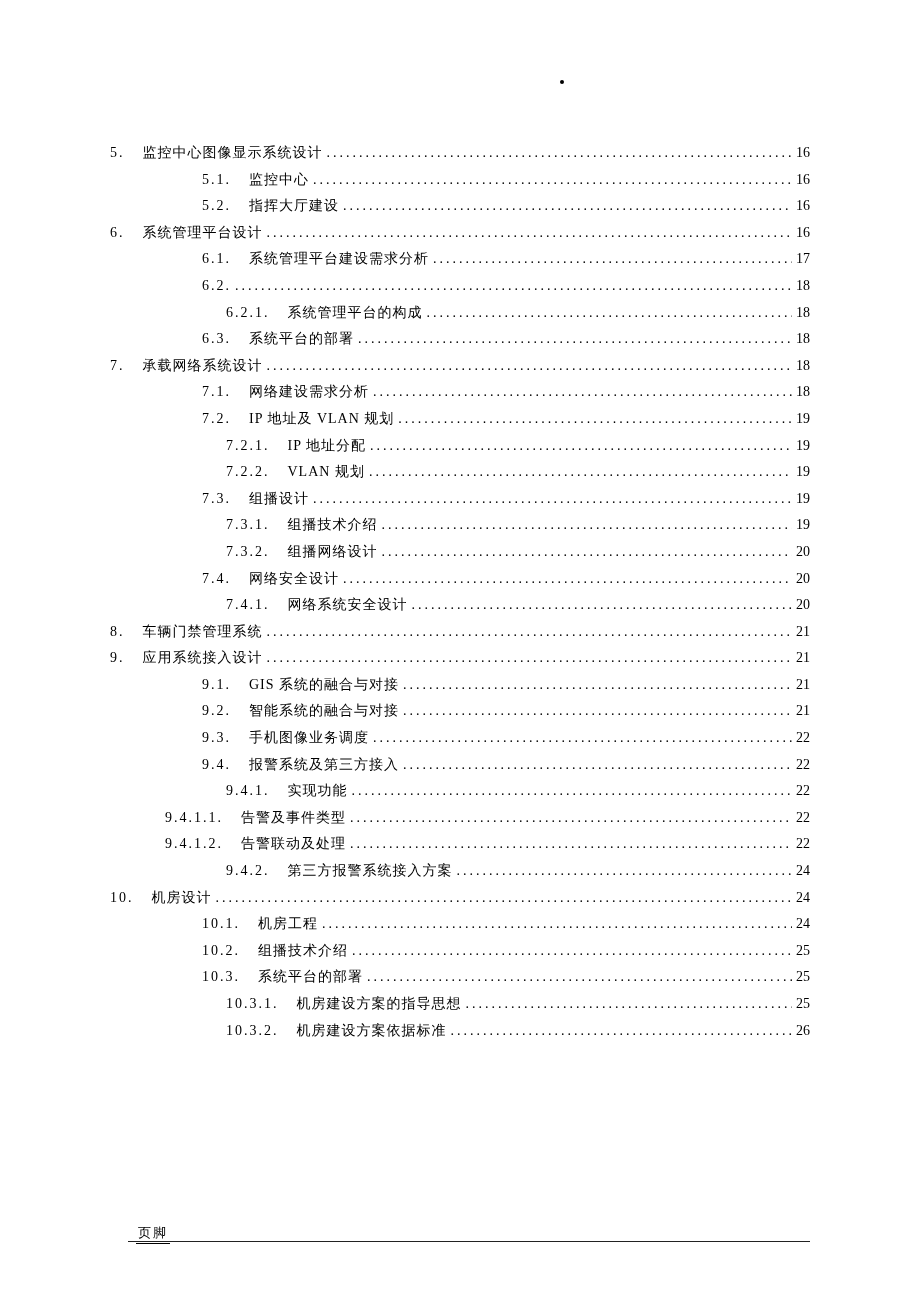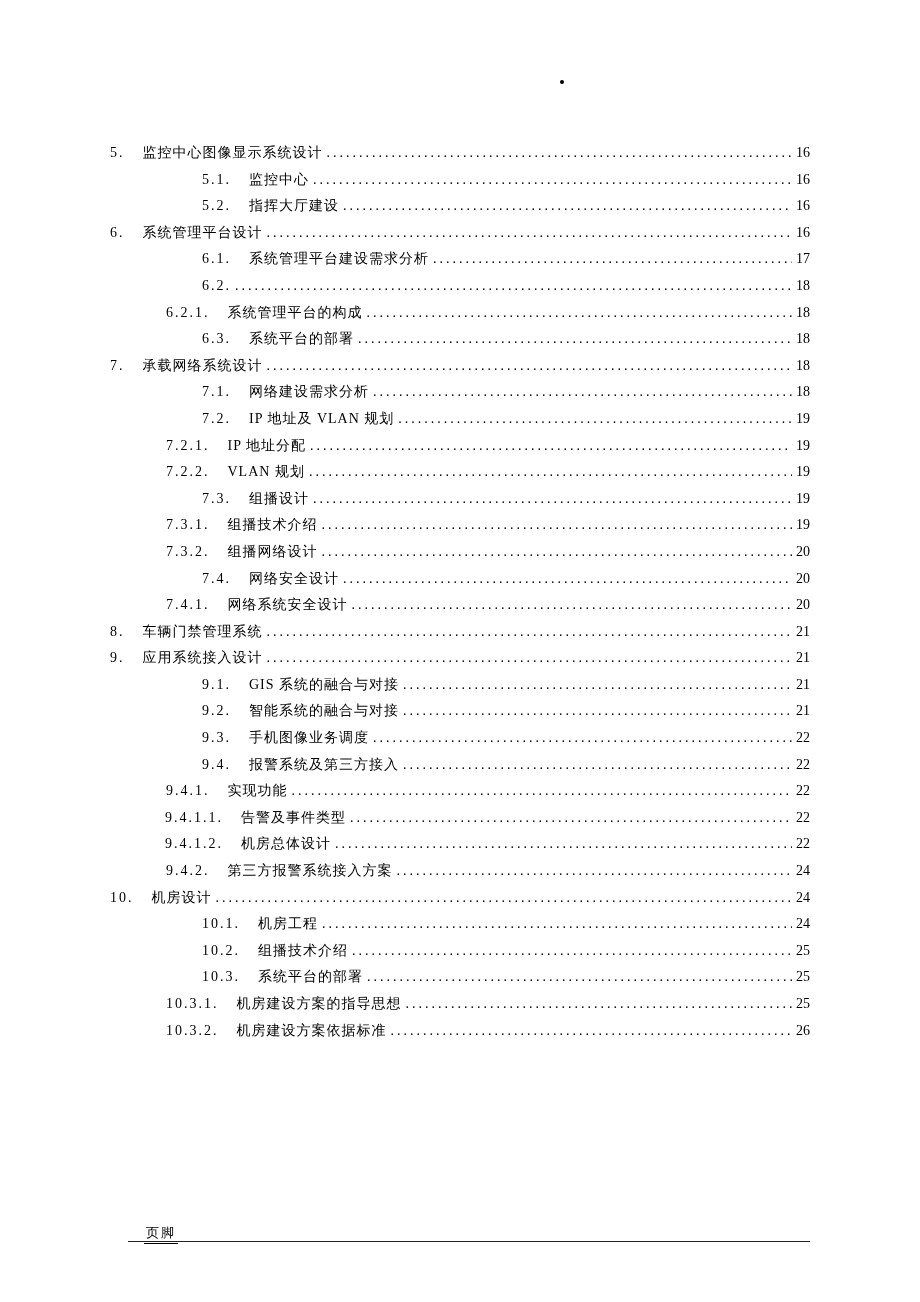--- a/index.html
+++ b/index.html
@@ -6,23 +6,23 @@
   .page{width:920px;height:1302px;box-sizing:border-box;padding:140px 110px 60px 110px;position:relative;margin:0 auto}
   .dot{position:absolute;top:80px;left:560px;width:4px;height:4px;background:#000;border-radius:50%}
   .toc{font-size:14px;line-height:1.9}
   .row{display:flex;align-items:baseline;white-space:nowrap;overflow:hidden}
   .num{flex:0 0 auto;letter-spacing:2px}
   .title{flex:0 0 auto;margin-left:18px;letter-spacing:1px}
   .leader{flex:1 1 auto;overflow:hidden;letter-spacing:3px;color:#000;padding-left:4px}
   .pg{flex:0 0 auto;padding-left:4px}
   .lvl-1{margin-left:0}
   .lvl-2{margin-left:92px}
-  .lvl-3{margin-left:56px}
+  .lvl-3{margin-left:116px}
   .lvl-4{margin-left:55px}
-  .footer{position:absolute;bottom:58px;left:144px;right:110px;font-size:13px}
+  .footer{position:absolute;bottom:58px;left:136px;right:110px;font-size:13px}
   .footer .ftxt{display:inline-block;border-bottom:1px solid #000;padding:0 2px 1px 2px;position:relative;z-index:2;letter-spacing:2px}
   .footer-line{position:absolute;height:1px;background:#222;bottom:60px;left:128px;right:110px}
 </style>
 </head>
 <body>
 
 <div class="page">
   <div class="dot"></div>
   <div class="toc" id="toc">
       <div class="row lvl-1">
@@ -175,21 +175,21 @@
         <span class="pg">22</span>
       </div>
       <div class="row lvl-4">
         <span class="num">9.4.1.1.</span>
         <span class="title">告警及事件类型</span>
         <span class="leader">.........................................................................................................................................................</span>
         <span class="pg">22</span>
       </div>
       <div class="row lvl-4">
         <span class="num">9.4.1.2.</span>
-        <span class="title">机房总体设计</span>
+        <span class="title">告警联动及处理</span>
         <span class="leader">.........................................................................................................................................................</span>
         <span class="pg">22</span>
       </div>
       <div class="row lvl-3">
         <span class="num">9.4.2.</span>
         <span class="title">第三方报警系统接入方案</span>
         <span class="leader">.........................................................................................................................................................</span>
         <span class="pg">24</span>
       </div>
       <div class="row lvl-1">

